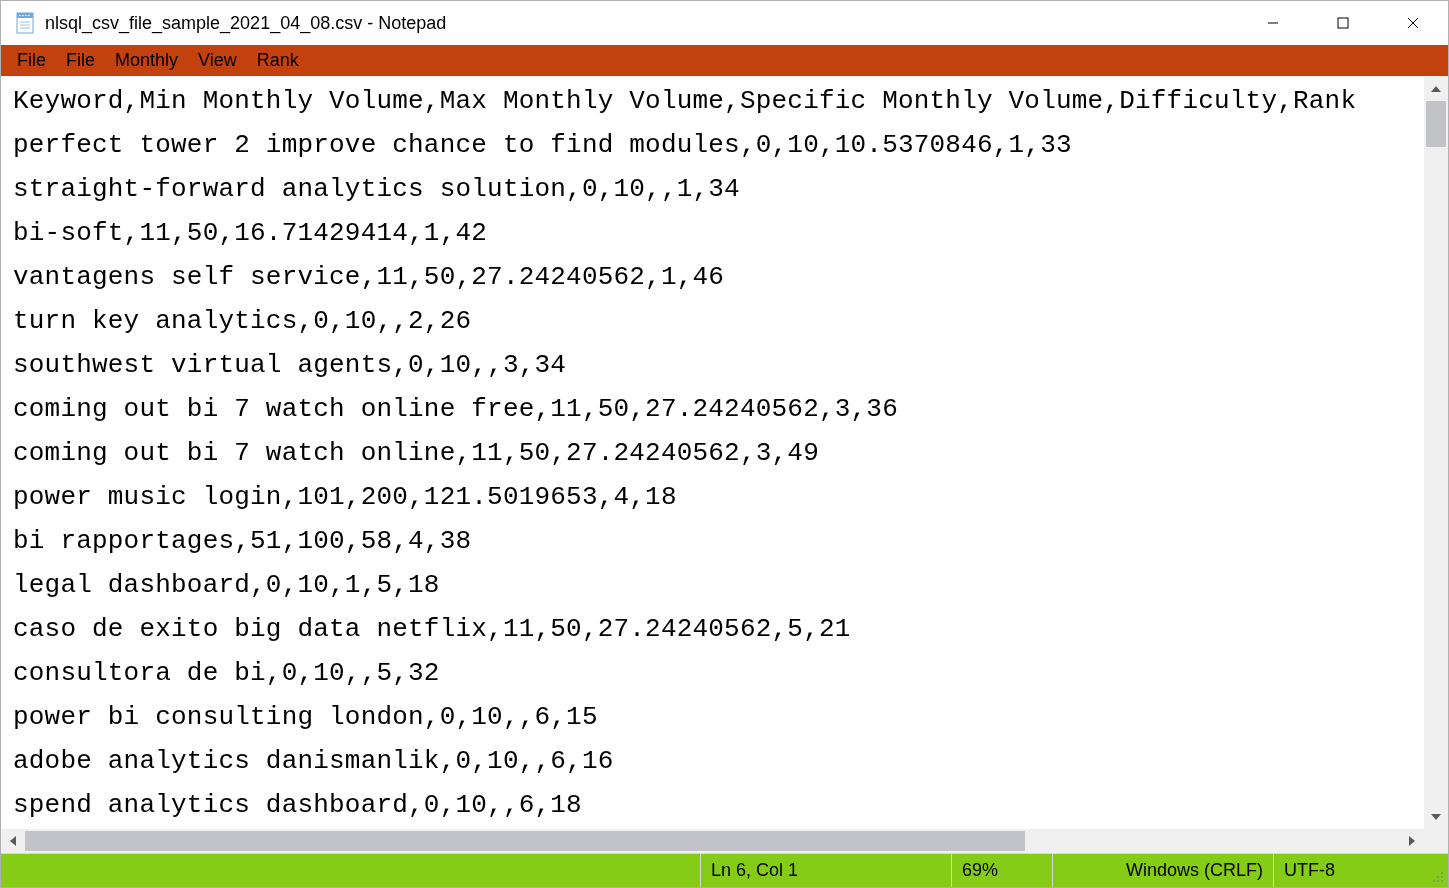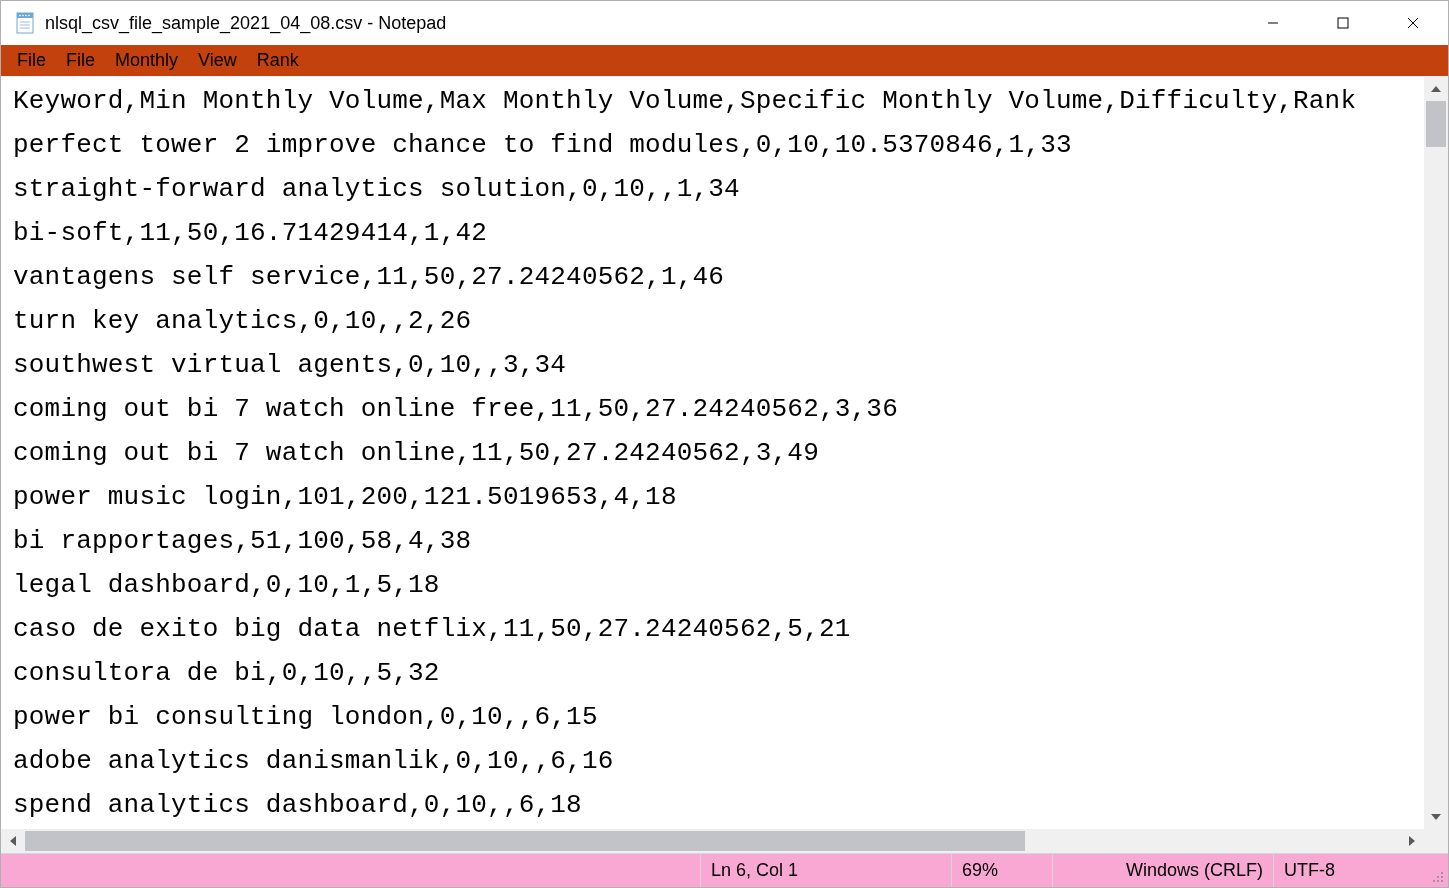--- a/index.html
+++ b/index.html
@@ -135,21 +135,21 @@
       width: 1000px;
       background: #c2c3c9;
       cursor: pointer;
     }
     .hs-corner {
       width: 24px;
       background: #f0f0f0;
     }
     .statusbar {
       height: 34px;
-      background: #f9a8d4;
+      background: #84cc16;
       display: flex;
       align-items: center;
       border-top: 1px solid #d6d6d6;
       font-size: 18px;
       color: #000000;
     }
     .status-sep {
       width: 1px;
       height: 100%;
       background: #d6d6d6;

